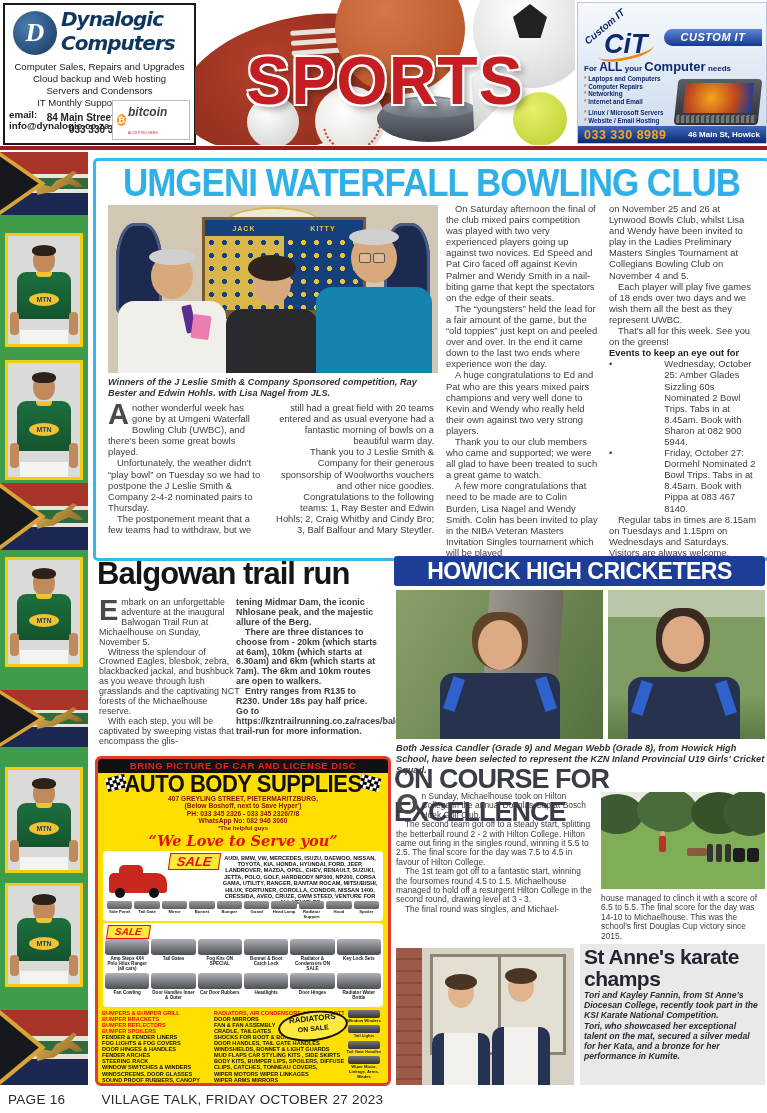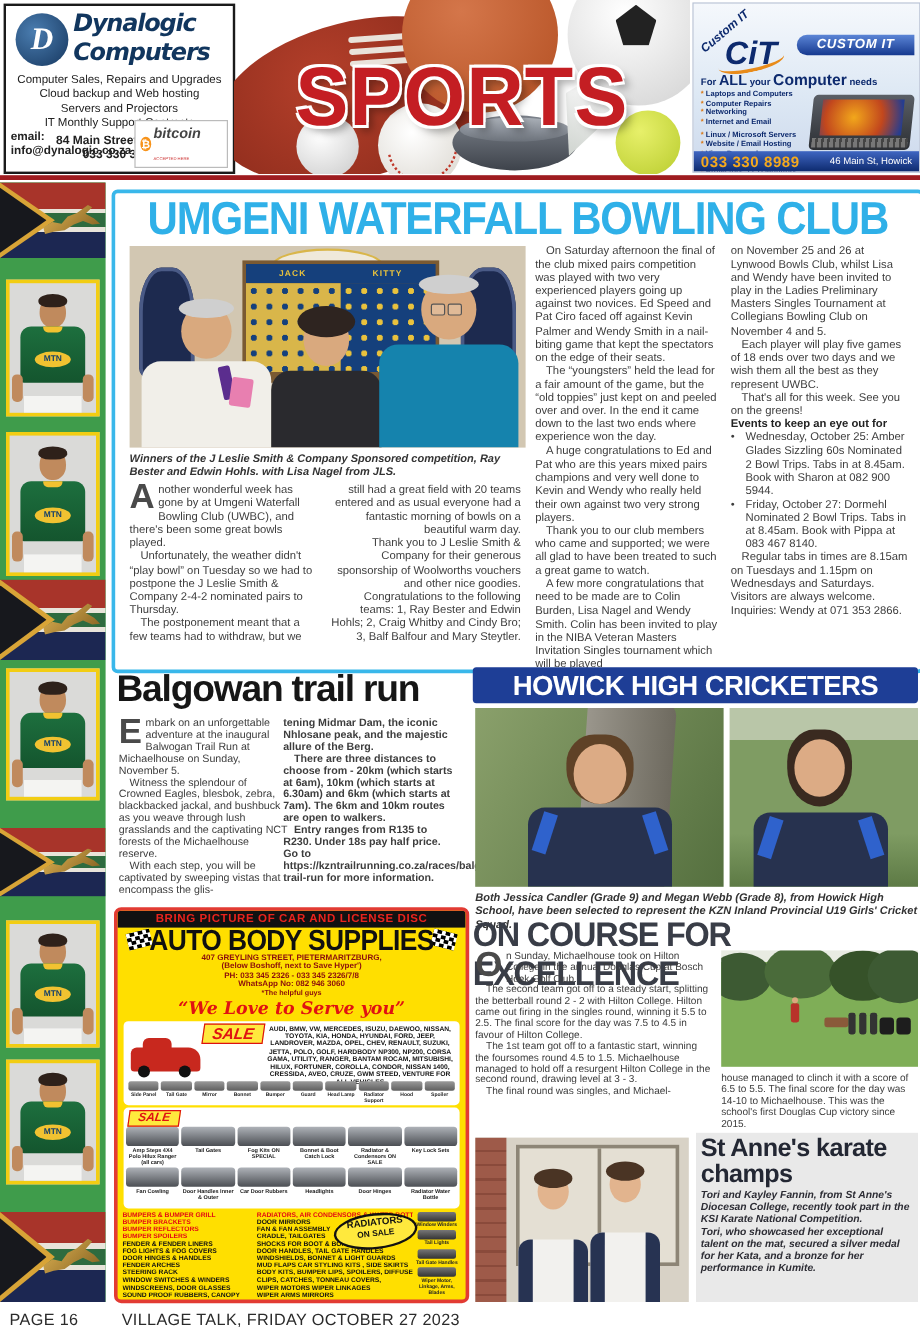--- a/index.html
+++ b/index.html
@@ -70,21 +70,21 @@
   .cit-list .gap{height:4px;}
   .cit-item::before{content:"* ";color:#d97714;}
   .cit-laptop{position:absolute;right:6px;top:76px;width:84px;height:46px;background:linear-gradient(180deg,#5a5f66,#2c2f34);
           border-radius:4px;transform:skewX(-6deg);}
   .cit-screen{position:absolute;left:8px;top:4px;right:8px;bottom:12px;
           background:radial-gradient(circle at 40% 50%,#f2a71b,#c2471d 55%,#263d8f 95%);}
   .cit-kb{position:absolute;left:2px;right:2px;bottom:2px;height:8px;background:repeating-linear-gradient(90deg,#777 0 3px,#444 3px 5px);}
   .cit-bottom{position:absolute;left:0;right:0;bottom:0;height:17px;background:linear-gradient(180deg,#3f66c2,#0d2a6e);
           display:flex;align-items:center;justify-content:space-between;padding:0 6px;}
   .cit-phone{color:#f5a91d;font-weight:bold;font-size:12.5px;letter-spacing:.5px;}
-  .cit-addr{color:#fff;font-weight:normal;font-size:8px;}
+  .cit-addr{color:#fff;font-weight:bold;font-size:8px;}
 
   .rule-red{left:0;top:146px;width:767px;height:4px;background:#9e1c20;}
 
   
   .strip{left:0;top:152px;width:88px;height:933px;background:#3f9c4b;}
   .sb-flag{position:absolute;left:0;width:88px;overflow:hidden;}
   .flag-stripes{position:absolute;inset:0;background:linear-gradient(180deg,#a8342a 0 35%,#e8e4da 35% 41%,#2e6b3f 41% 59%,#e8e4da 59% 65%,#1c2752 65% 100%);}
   .flag-tri-gold{position:absolute;left:0;top:0;width:52%;height:100%;clip-path:polygon(0 0,100% 50%,0 100%);background:#d8a437;}
   .flag-tri-black{position:absolute;left:0;top:7%;width:44%;height:86%;clip-path:polygon(0 0,100% 50%,0 100%);background:#17181d;}
   .springbok{position:absolute;right:4%;top:26%;width:58%;height:48%;
@@ -136,21 +136,21 @@
   .ind{text-indent:9px;}
   .dropcap{float:left;font-size:29px;line-height:25px;font-weight:bold;color:#4a4a4a;padding-right:3px;}
   .col{position:absolute;}
   .b-col1{left:12px;top:241px;width:157px;}
   .b-col2{left:178px;top:241px;width:160px;text-align:right;}
   .b-col3{left:350px;top:42px;width:153px;}
   .b-col4{left:513px;top:42px;width:150px;}
   .subhead{font-weight:bold;color:#222;}
   .bullet{display:flex;gap:3px;}
   .bullet .bm{flex:0 0 auto;}
-  .bullet .bt{padding-left:6px;}
+  .bullet .bt{padding-left:6px;margin-left:43px;}
 
   
   .balg-head{left:97px;top:556px;width:294px;font-size:31px;font-weight:bold;color:#161616;letter-spacing:-1px;}
   .balg-col{font-size:8.9px;line-height:9.9px;}
   .balg1{left:99px;top:598px;width:141px;}
   .balg2{left:236px;top:598px;width:142px;font-weight:bold;}
 
   
   .cric-bar{left:394px;top:556px;width:371px;height:30px;background:#1e3e96;border-radius:3px;
       color:#fff;font-size:23px;font-weight:900;text-align:center;line-height:30px;letter-spacing:-.5px;}
@@ -254,21 +254,21 @@
     <div class="dyn-logo-row">
       <div class="dyn-swirl"></div>
       <div class="dyn-brand">
         <div>Dynalogic</div>
         <div>Computers</div>
       </div>
     </div>
     <div class="dyn-services">
       <div>Computer Sales, Repairs and Upgrades</div>
       <div>Cloud backup and Web hosting</div>
-      <div>Servers and Projectors</div>
+      <div>Servers and Condensors</div>
       <div>IT Monthly Support Contracts</div>
     </div>
     <div class="dyn-addr">
       <div>84 Main Street Howick</div>
       <div>033 330 3005</div>
     </div>
     <div class="dyn-bottom">
       <span class="dyn-email">email: info@dynalogic.co.za</span>
       <span class="btc-badge">
         <span class="btc-circle">₿</span>

